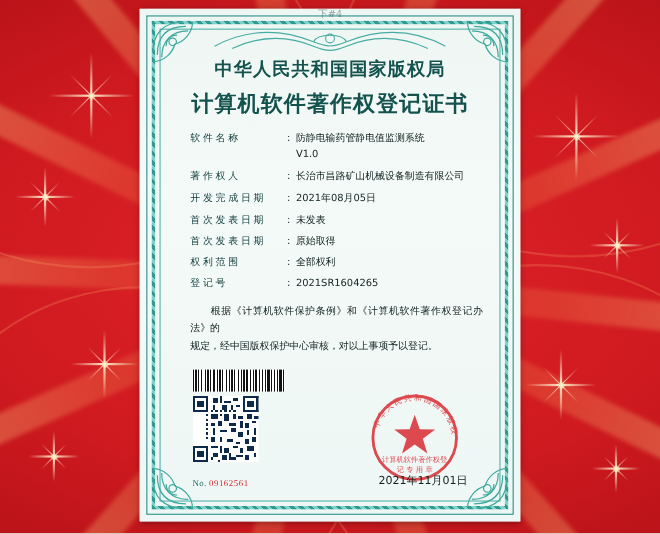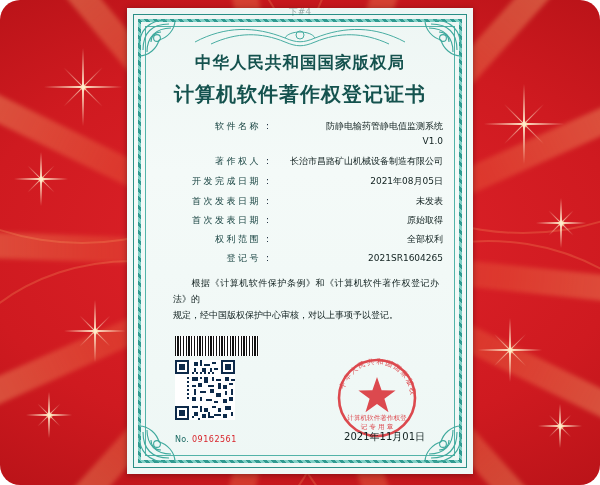--- a/index.html
+++ b/index.html
@@ -14,21 +14,20 @@
   }
 
   
   #page {
     position: relative;
     width: 600px;
     height: 485px;
     background:
       radial-gradient(ellipse 120% 90% at 50% 50%, #e0232a 0%, #cf1a20 45%, #b31116 78%, #9c0d12 100%);
     overflow: hidden;
-    border-radius: 20px;
   }
   .ray {
     position: absolute;
     left: 50%;
     top: 50%;
     width: 520px;
     height: 26px;
     transform-origin: 0 50%;
     background: linear-gradient(to right, rgba(255,190,120,0.00) 0%, rgba(255,170,90,0.20) 40%, rgba(255,200,130,0.38) 75%, rgba(255,220,160,0.0) 100%);
     filter: blur(2px);
@@ -160,21 +159,20 @@
     font-size: 6.5px;
     color: #1c5d58;
     margin-top: 9px;
     letter-spacing: 0.2px;
   }
 
   .fields {
     margin-top: 12px;
     padding-left: 22px;
     padding-right: 6px;
-    text-align: right;
   }
   .frow {
     display: flex;
     align-items: flex-start;
     margin-bottom: 8px;
     font-size: 9px;
     color: #123;
     line-height: 1.35;
   }
   .flabel {
@@ -245,20 +243,21 @@
     bottom: 8px;
     display: flex;
     justify-content: space-between;
     align-items: flex-end;
     font-size: 8px;
     color: #163;
   }
   .docnum {
     color: #1b6a63;
     letter-spacing: 0.3px;
+    font-family: Liberation Serif, serif;
   }
   .docnum .num {
     color: #d8232a;
     letter-spacing: 0.5px;
   }
   .docdate {
     color: #10201f;
     font-size: 10px;
   }
 

